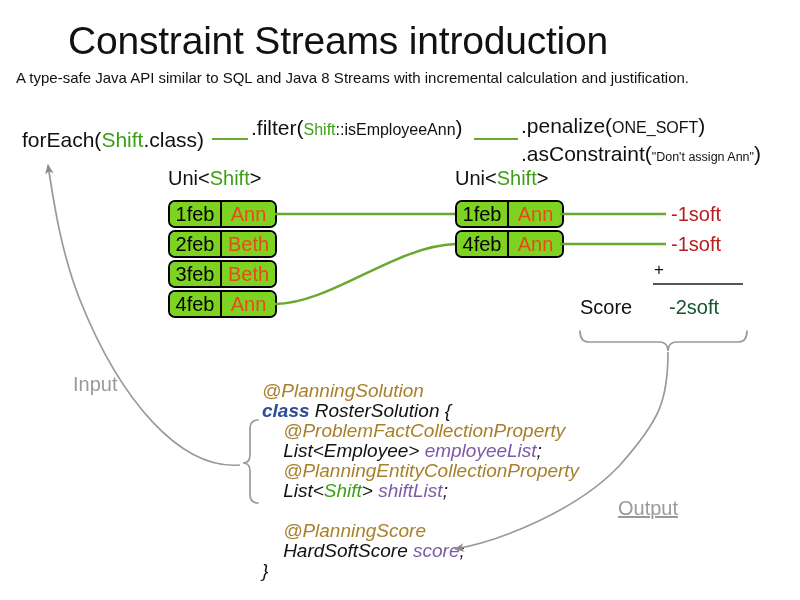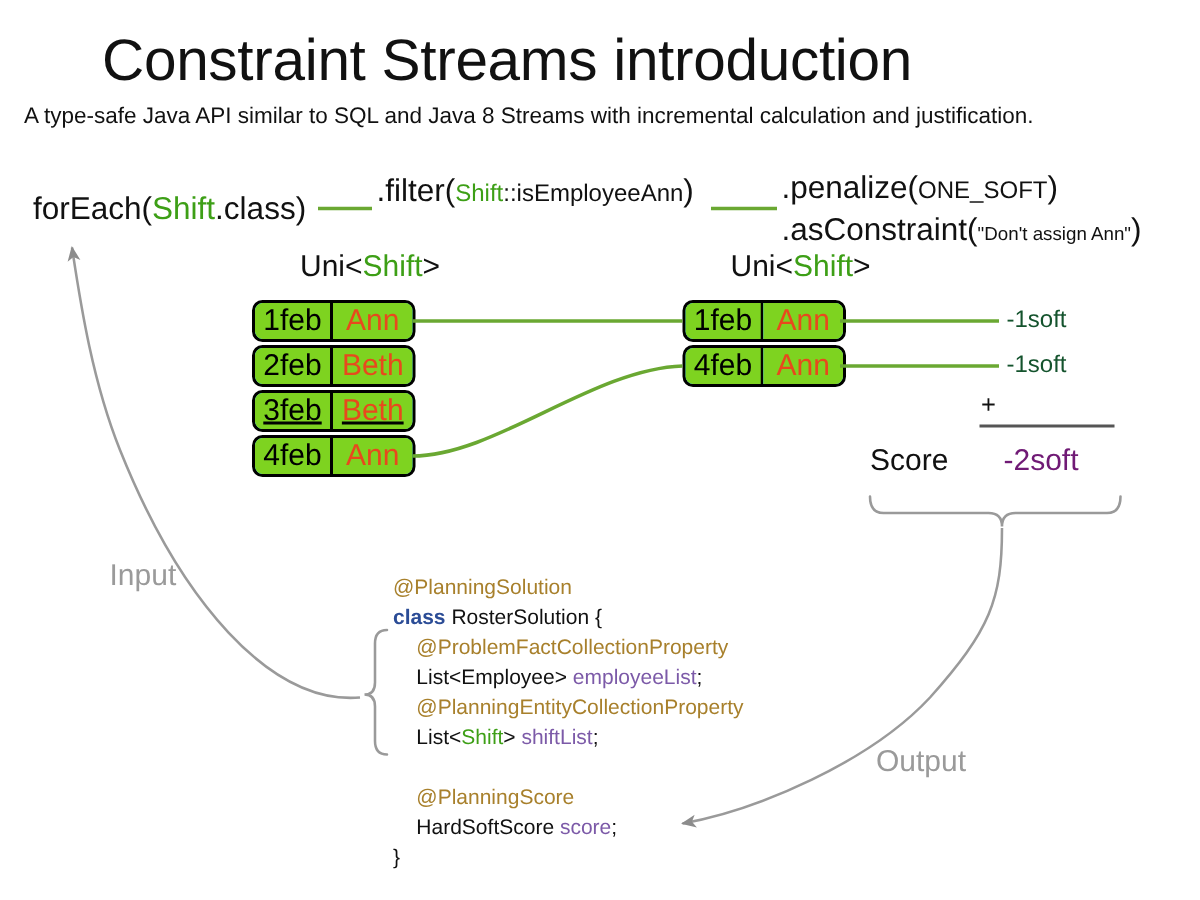--- a/index.html
+++ b/index.html
@@ -69,21 +69,20 @@
     line-height: 26px;
   }
 
   
   .uni-label {
     position: absolute;
     font-size: 20px;
     line-height: 22px;
     white-space: nowrap;
     color: #111111;
-    margin-left: 32px;
   }
   #uni-left  { left: 168px; top: 167px; }
   #uni-right { left: 455px; top: 167px; }
 
   
   .tuple {
     position: absolute;
     display: flex;
     height: 28px;
     border: 2px solid #000000;
@@ -107,32 +106,32 @@
     border-right: 2px solid #000000;
     border-radius: 5px 0 0 5px;
   }
   .tuple .cell-name {
     width: 53px;
     color: #e8491d;
   }
 
   #tuple-l1 { left: 168px; top: 200px; }
   #tuple-l2 { left: 168px; top: 230px; }
-  #tuple-l3 { left: 168px; top: 260px; text-decoration: underline; }
+  #tuple-l3 { left: 168px; top: 260px; }
   #tuple-l4 { left: 168px; top: 290px; }
   #tuple-r1 { left: 455px; top: 200px; }
   #tuple-r2 { left: 455px; top: 230px; }
 
   
   .soft {
     position: absolute;
-    font-size: 16px;
-    line-height: 22px;
-    white-space: nowrap;
-    color: #14532d;
+    font-size: 20px;
+    line-height: 22px;
+    white-space: nowrap;
+    color: #b91c1c;
   }
   #soft-1 { left: 671px; top: 203px; }
   #soft-2 { left: 671px; top: 233px; }
 
   
   #score-word {
     position: absolute;
     left: 580px; top: 296px;
     font-size: 20px;
     line-height: 22px;
@@ -151,49 +150,50 @@
     left: 653px; top: 283px;
     width: 90px;
     height: 2px;
     background: #555555;
   }
   #sum-total {
     position: absolute;
     left: 669px; top: 296px;
     font-size: 20px;
     line-height: 22px;
-    color: #701a75;
+    color: #14532d;
     white-space: nowrap;
   }
 
   
   #code {
     position: absolute;
     left: 262px; top: 381px;
-    font-size: 14px;
+    font-size: 19px;
     line-height: 20px;
     white-space: pre;
     color: #111111;
+    font-style: italic;
   }
   #code .ann   { color: #a8802c; }
   #code .kw    { color: #2b4c96; font-weight: bold; }
   #code .fld   { color: #7c5aa8; margin-top: 11px; }
   #code .type-green { color: #3d9f16; }
   #code .line { height: 20px; }
 
   
   .caption {
     position: absolute;
     font-size: 20px;
     line-height: 22px;
     color: #9a9a9a;
     white-space: nowrap;
   }
   #caption-input  { left: 48px;  top: 373px; margin-left: 25px; }
-  #caption-output { left: 584px; top: 497px; }
+  #caption-output { left: 618px; top: 497px; text-decoration: underline; }
 
   
   #overlay {
     position: absolute;
     left: 0; top: 0;
     width: 800px;
     height: 600px;
     pointer-events: none;
   }
 </style>

